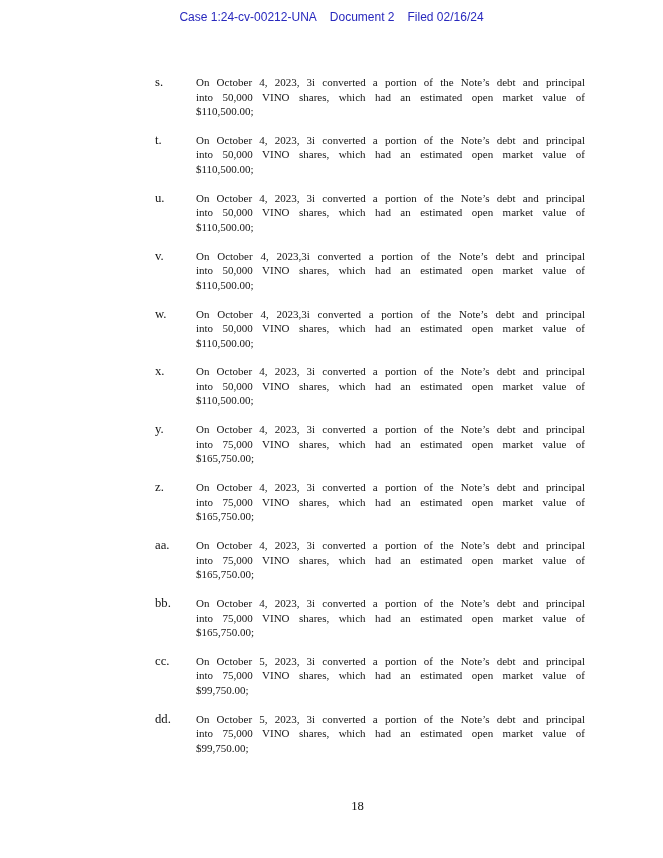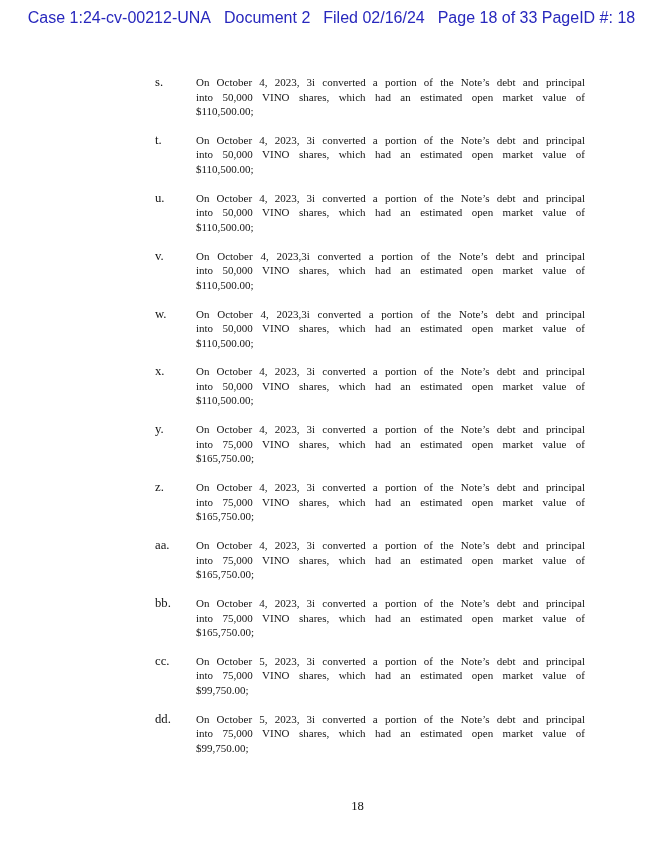--- a/index.html
+++ b/index.html
@@ -17,21 +17,21 @@
   }
   .case-header {
     position: absolute;
     top: 10px;
     left: 0;
     width: 663px;
     display: flex;
     justify-content: center;
     gap: 13px;
     font-family: "Liberation Sans", sans-serif;
-    font-size: 16px;
+    font-size: 12px;
     line-height: 15px;
     white-space: nowrap;
   }
   .content {
     position: absolute;
     top: 75px;
     left: 155px;
     width: 430px;
   }
   .item {
@@ -72,21 +72,20 @@
 </style>
 </head>
 <body style="background: rgb(255, 255, 255);">
 
 <div class="page" style="color: rgb(20, 20, 20);">
 
   <div class="case-header" style="color: rgb(40, 40, 189);">
     <span class="hdr-seg">Case 1:24-cv-00212-UNA</span>
     <span class="hdr-seg">Document 2</span>
     <span class="hdr-seg">Filed 02/16/24</span>
-    <span class="hdr-seg">Page 18 of 33 PageID #: 18</span>
   </div>
 
   <div class="content">
   <div class="item">
     <div class="label">s.</div>
     <div class="text">
       <div class="line">On October 4, 2023, 3i converted a portion of the Note’s debt and principal</div>
       <div class="line">into 50,000 VINO shares, which had an estimated open market value of</div>
       <div class="line last">$110,500.00;</div>
     </div>

